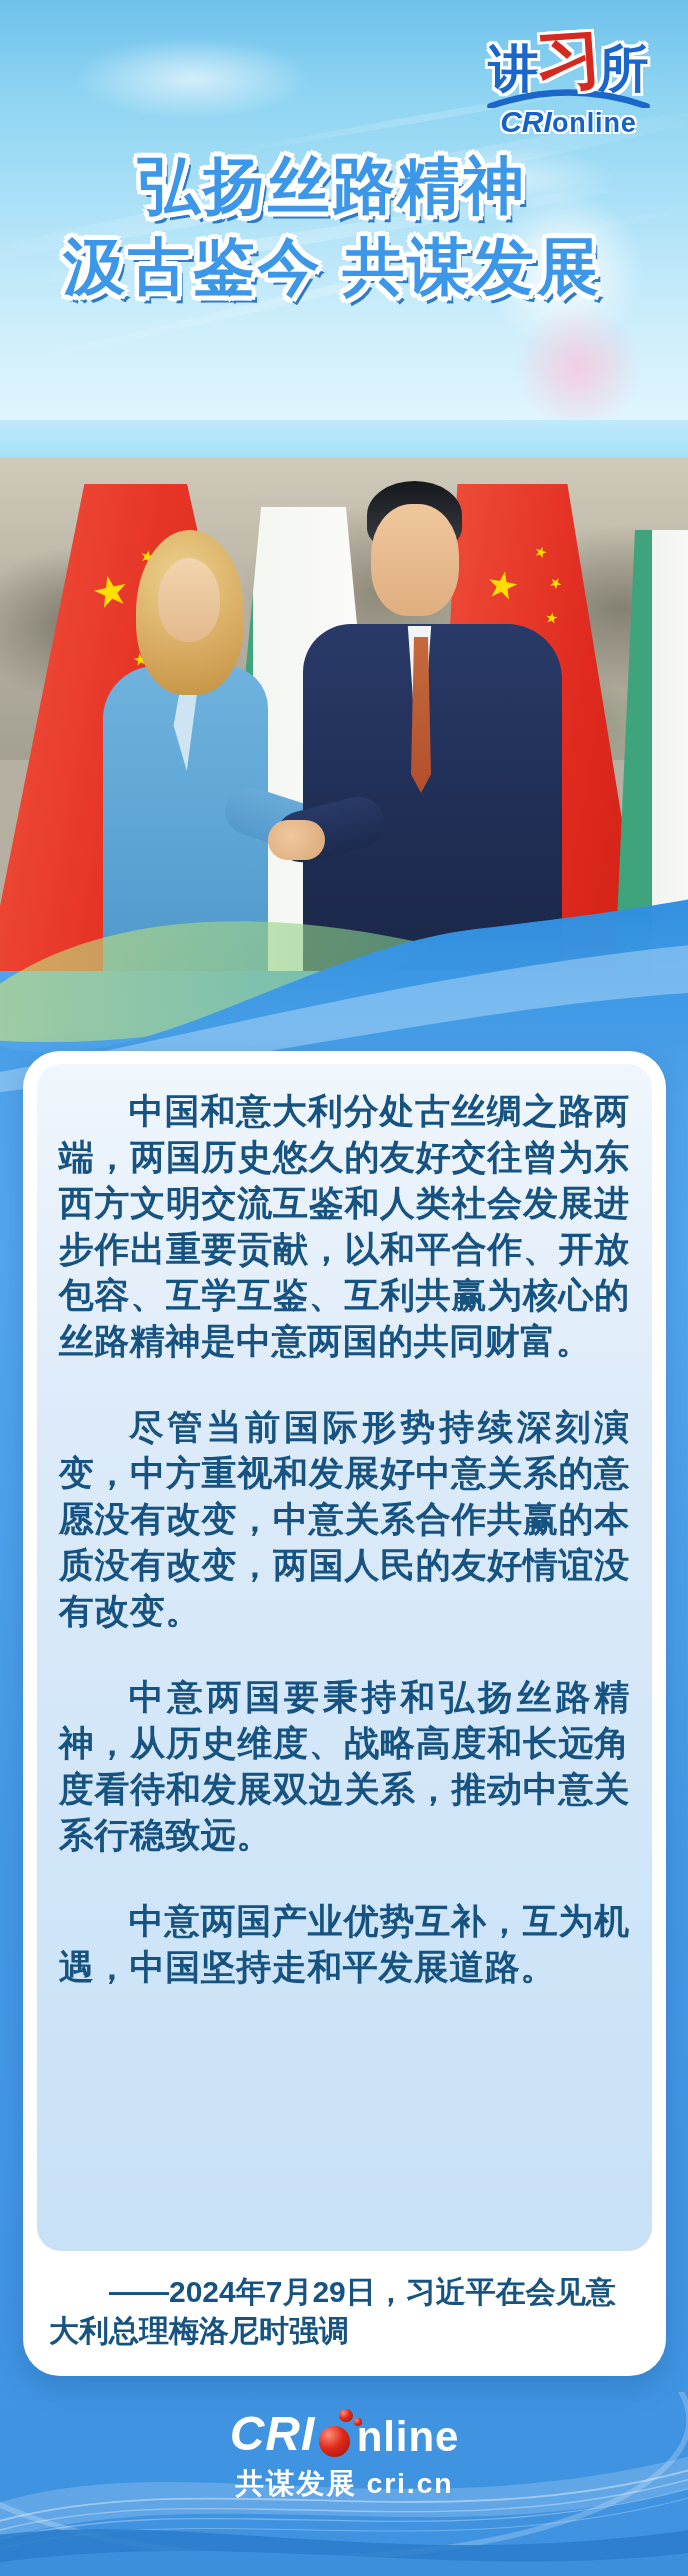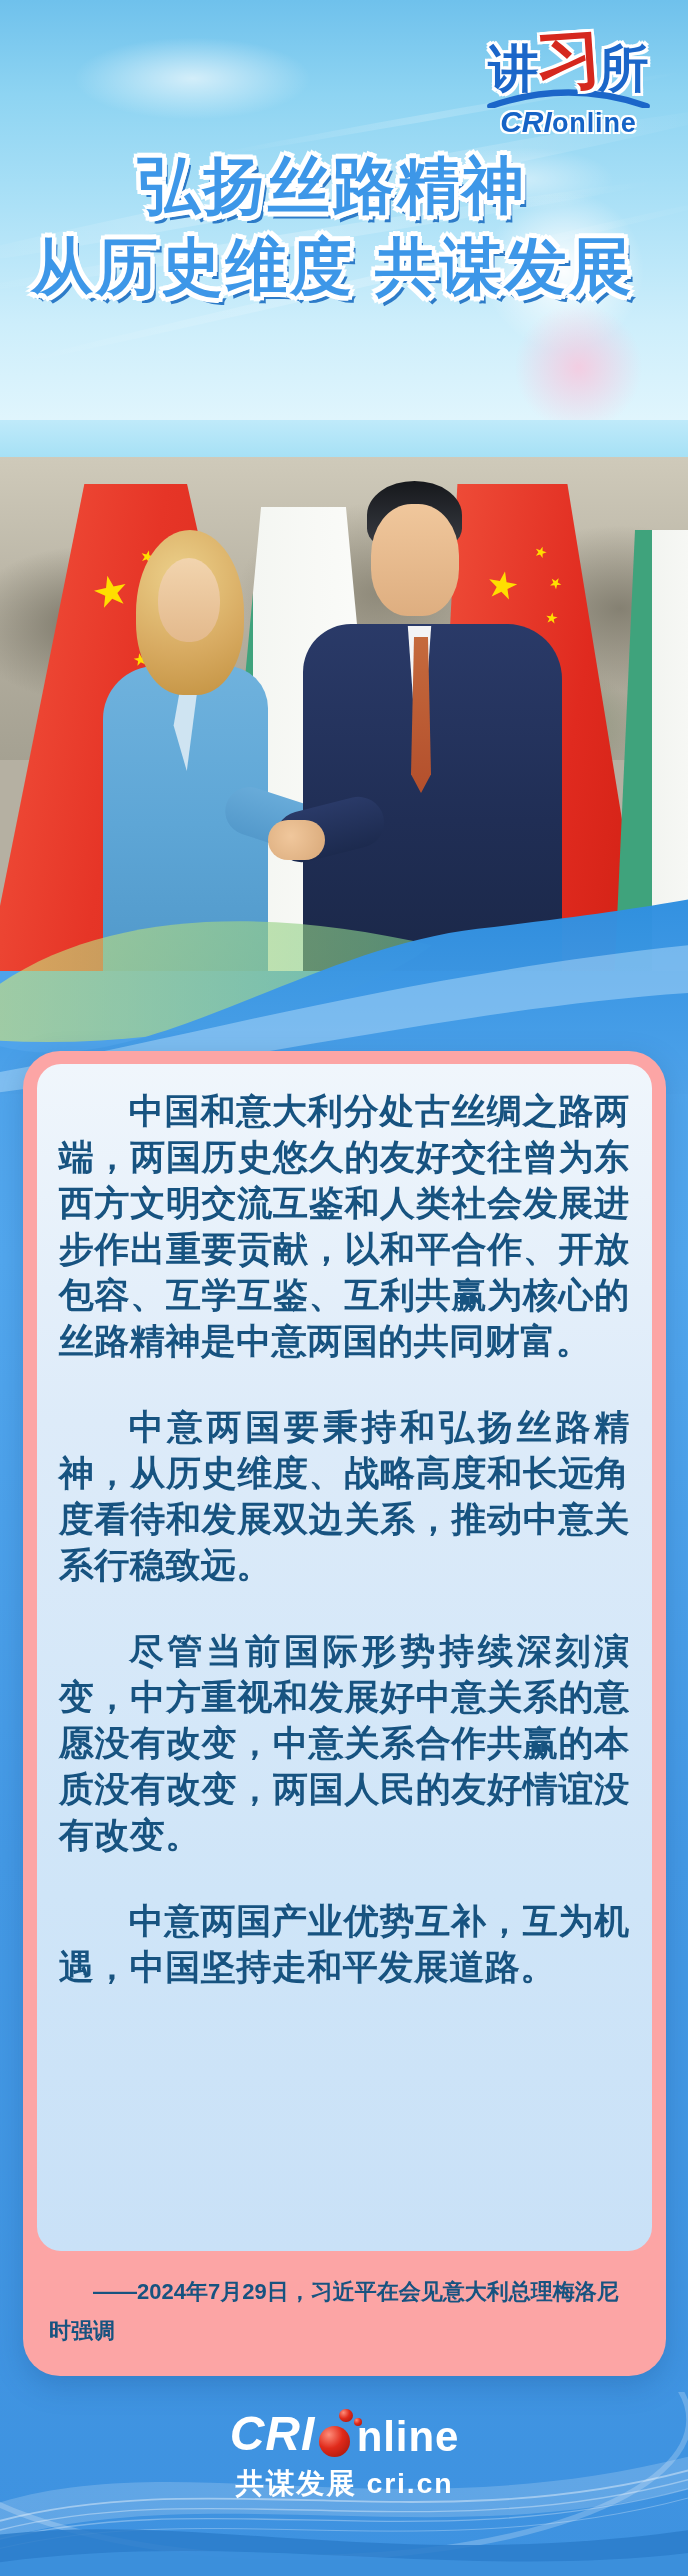--- a/index.html
+++ b/index.html
@@ -102,29 +102,29 @@
     background:linear-gradient(180deg,#2a3a68,#1c2a4e);transform:rotate(-14deg);}
   .handshake{position:absolute;left:268px;top:400px;width:57px;height:40px;border-radius:20px;
     background:radial-gradient(circle at 40% 40%,#f0c79c,#d8a878);}
   
   .waveband{position:absolute;top:892px;left:0;width:689px;height:202px;z-index:3;}
   
   .content-bg{position:absolute;top:971px;left:0;width:689px;height:1605px;z-index:2;
     background:linear-gradient(180deg,#4fa3ea 0%,#52a7ee 18%,#4499e5 55%,#3e92e0 100%);}
   
   .card{position:absolute;top:1051px;left:23px;width:643px;height:1325px;z-index:4;
-    background:#fca5a5;border-radius:37px;box-shadow:0 9.2px 27.5px rgba(20,70,130,.25);}
+    background:#ffffff;border-radius:37px;box-shadow:0 9.2px 27.5px rgba(20,70,130,.25);}
   .panel{position:absolute;top:13px;left:13.8px;width:615px;height:1187px;border-radius:24px;
     background:linear-gradient(180deg,#f0f6fc 0%,#ddebf9 30%,#cfe5f8 70%,#c9e1f7 100%);
     box-sizing:border-box;padding:24px 22px;overflow:hidden;}
   .panel p{margin:0 0 40px 0;font-size:35px;line-height:46px;font-weight:600;color:#175380;
     text-align:justify;text-indent:2em;letter-spacing:0.5px;}
   .panel p:last-child{margin-bottom:0;}
   .attribution{position:absolute;left:26px;right:26px;top:1221px;margin:0;
-    font-size:22px;line-height:39px;font-weight:600;color:#175380;text-indent:2em;text-align:left;}
+    font-size:30px;line-height:39px;font-weight:600;color:#175380;text-indent:2em;text-align:left;}
   
   .footer{position:absolute;left:0;bottom:0;width:689px;height:184px;z-index:5;}
   .footer-logo{position:absolute;top:18.4px;left:0;width:100%;text-align:center;color:#fff;line-height:1;}
   .flogo-row{display:inline-flex;align-items:flex-end;position:relative;}
   .flogo-cri{font-size:48px;font-weight:800;font-style:italic;letter-spacing:0.9px;}
   .ball-wrap{position:relative;width:37px;height:37px;margin:0 0.9px 1.8px 3.7px;}
   .ball{position:absolute;border-radius:50%;background:radial-gradient(circle at 32% 28%,#ff8d7a 0%,#e02a1a 45%,#9c130a 100%);}
   .ball.b-big{width:31px;height:31px;left:0;bottom:0;}
   .ball.b-med{width:13.8px;height:13.8px;left:20px;top:-11px;}
   .ball.b-sm{width:8.3px;height:8.3px;left:35px;top:-1.8px;}
@@ -156,21 +156,21 @@
       <svg class="brand-swoosh" width="165" height="20" viewBox="0 0 180 22">
         <path d="M4,20 Q90,-10 176,20" fill="none" stroke="#1b66c9" stroke-width="7" stroke-linecap="round"></path>
       </svg>
       <div class="brand-cri">
         <span class="cri">CRI</span><span>online</span>
       </div>
     </div>
 
     <h1 class="title">
       <span class="t-line">弘扬丝路精神</span>
-      <span class="t-line">从历史维度 共谋发展</span>
+      <span class="t-line">汲古鉴今 共谋发展</span>
     </h1>
   </header>
 
   <figure class="photo" style="margin:0;">
     <div class="photo-sky"></div>
     <div class="photo-mural"></div>
 
     <div class="flag flag-cn-left">
       <span class="star st-big">★</span>
       <span class="star st-s1">★</span>
@@ -217,22 +217,22 @@
     <path d="M0,100 C120,18 300,18 470,58 C380,128 180,172 0,162 Z" fill="url(#gYG)" opacity="0.62"></path>
     <path d="M0,168 C150,208 330,62 520,40 C615,29 695,18 750,8 L750,220 L0,220 Z" fill="url(#gBlue)" opacity="0.98"></path>
     <path d="M0,196 C210,158 430,92 750,58 L750,110 C510,126 250,188 0,218 Z" fill="#bfe3fa" opacity="0.45"></path>
   </svg>
 
   <div class="content-bg"></div>
 
   <section class="card">
     <div class="panel">
       <p>中国和意大利分处古丝绸之路两端，两国历史悠久的友好交往曾为东西方文明交流互鉴和人类社会发展进步作出重要贡献，以和平合作、开放包容、互学互鉴、互利共赢为核心的丝路精神是中意两国的共同财富。</p>
+      <p>尽管当前国际形势持续深刻演变，中方重视和发展好中意关系的意愿没有改变，中意关系合作共赢的本质没有改变，两国人民的友好情谊没有改变。</p>
       <p>中意两国要秉持和弘扬丝路精神，从历史维度、战略高度和长远角度看待和发展双边关系，推动中意关系行稳致远。</p>
-      <p>尽管当前国际形势持续深刻演变，中方重视和发展好中意关系的意愿没有改变，中意关系合作共赢的本质没有改变，两国人民的友好情谊没有改变。</p>
       <p>中意两国产业优势互补，互为机遇，中国坚持走和平发展道路。</p>
     </div>
     <p class="attribution">——2024年7月29日，习近平在会见意大利总理梅洛尼时强调</p>
   </section>
 
   <footer class="footer">
     <svg class="fw" width="689" height="184" viewBox="0 0 750 200" preserveAspectRatio="none">
       <ellipse cx="330" cy="30" rx="420" ry="150" fill="none" stroke="#ffffff" stroke-width="6" opacity="0.22"></ellipse>
       <path d="M0,120 C200,60 430,150 750,70 L750,105 C480,175 230,95 0,160 Z" fill="#ffffff" opacity="0.18"></path>
       <path d="M0,140 C230,80 470,160 750,85" fill="none" stroke="#ffffff" stroke-width="2" opacity="0.4"></path>

